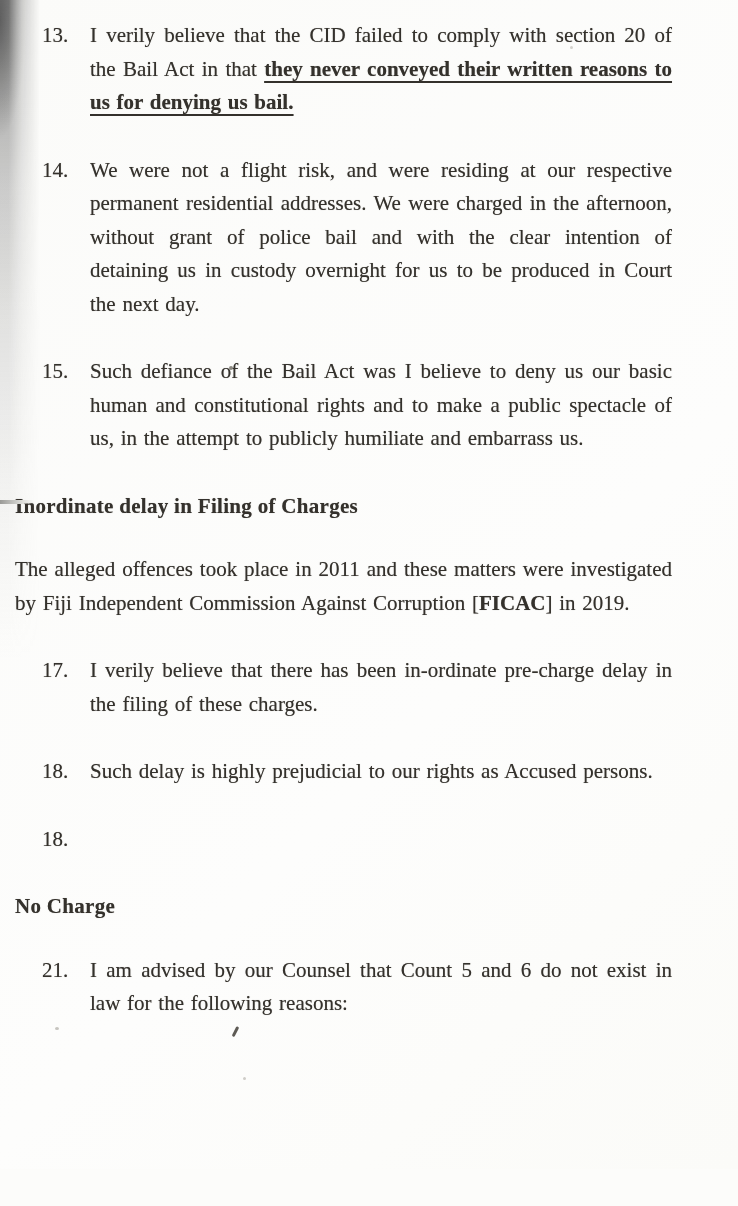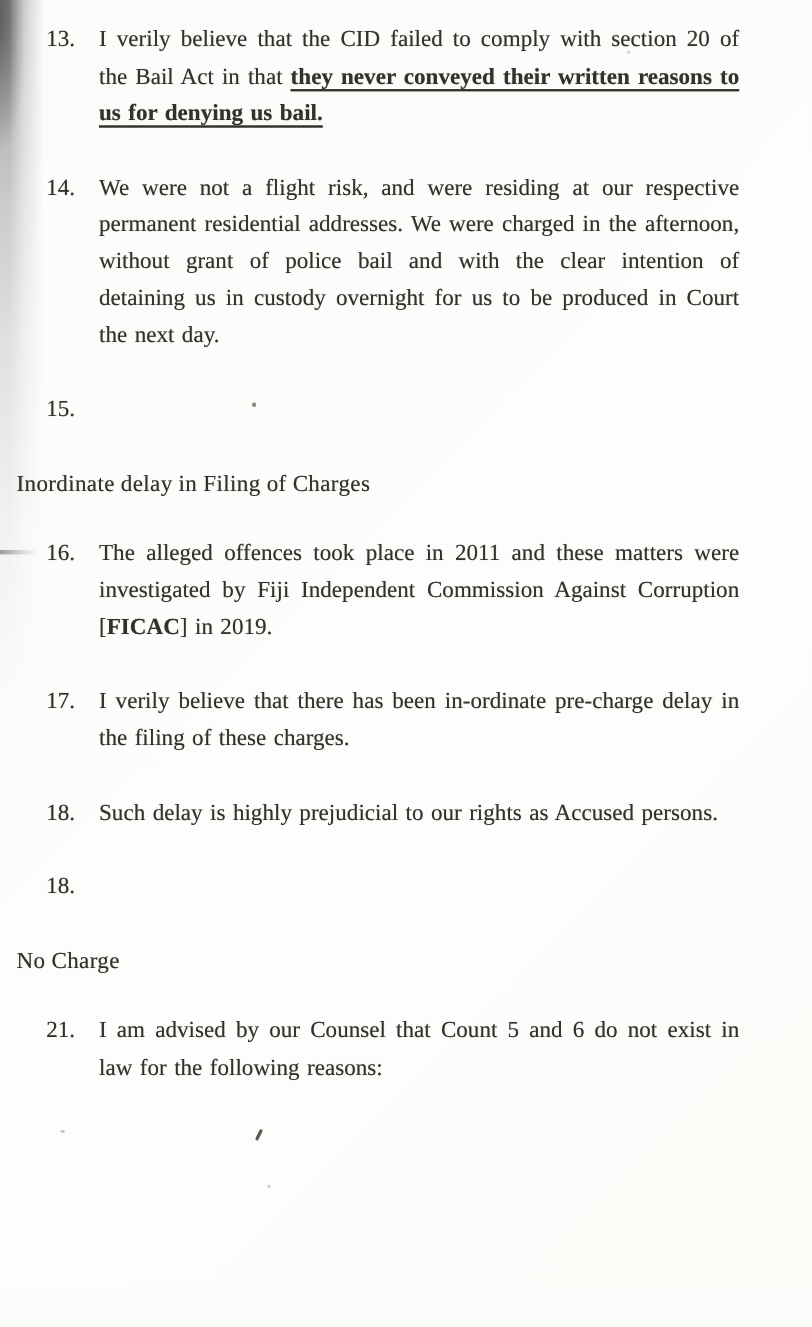--- a/index.html
+++ b/index.html
@@ -53,21 +53,21 @@
     padding-left: 27px;
     box-sizing: content-box;
   }
   .ptext {
     flex: 1 1 auto;
     text-align: justify;
     word-spacing: 1.5px;
   }
   .para:last-child { margin-bottom: 4px; }
   .heading {
-    font-weight: normal;
+    font-weight: bold;
     letter-spacing: 0.3px;
     margin: 0 0 30px 0;
   }
   .b { font-weight: bold; }
   .u {
     text-decoration: underline;
     text-decoration-thickness: 2px;
     text-underline-offset: 4.5px;
   }
   
@@ -89,24 +89,24 @@
       <div class="para">
         <div class="num">13.</div>
         <div class="ptext"><span>I verily believe that the CID failed to comply with section 20 of the Bail Act in that </span><span class="b u">they never conveyed their written reasons to us for denying us bail.</span></div>
       </div>
       <div class="para">
         <div class="num">14.</div>
         <div class="ptext"><span>We were not a flight risk, and were residing at our respective permanent residential addresses. We were charged in the afternoon, without grant of police bail and with the clear intention of detaining us in custody overnight for us to be produced in Court the next day.</span></div>
       </div>
       <div class="para">
         <div class="num">15.</div>
+        <div class="ptext"><span>Such defiance of the Bail Act was I believe to deny us our basic human and constitutional rights and to make a public spectacle of us, in the attempt to publicly humiliate and embarrass us.</span></div>
       </div>
       <div class="heading">Inordinate delay in Filing of Charges</div>
       <div class="para">
-        <div class="num">16.</div>
         <div class="ptext"><span>The alleged offences took place in 2011 and these matters were investigated by Fiji Independent Commission Against Corruption [</span><span class="b">FICAC</span><span>] in 2019.</span></div>
       </div>
       <div class="para">
         <div class="num">17.</div>
         <div class="ptext"><span>I verily believe that there has been in-ordinate pre-charge delay in the filing of these charges.</span></div>
       </div>
       <div class="para">
         <div class="num">18.</div>
         <div class="ptext"><span>Such delay is highly prejudicial to our rights as Accused persons.</span></div>
       </div>

